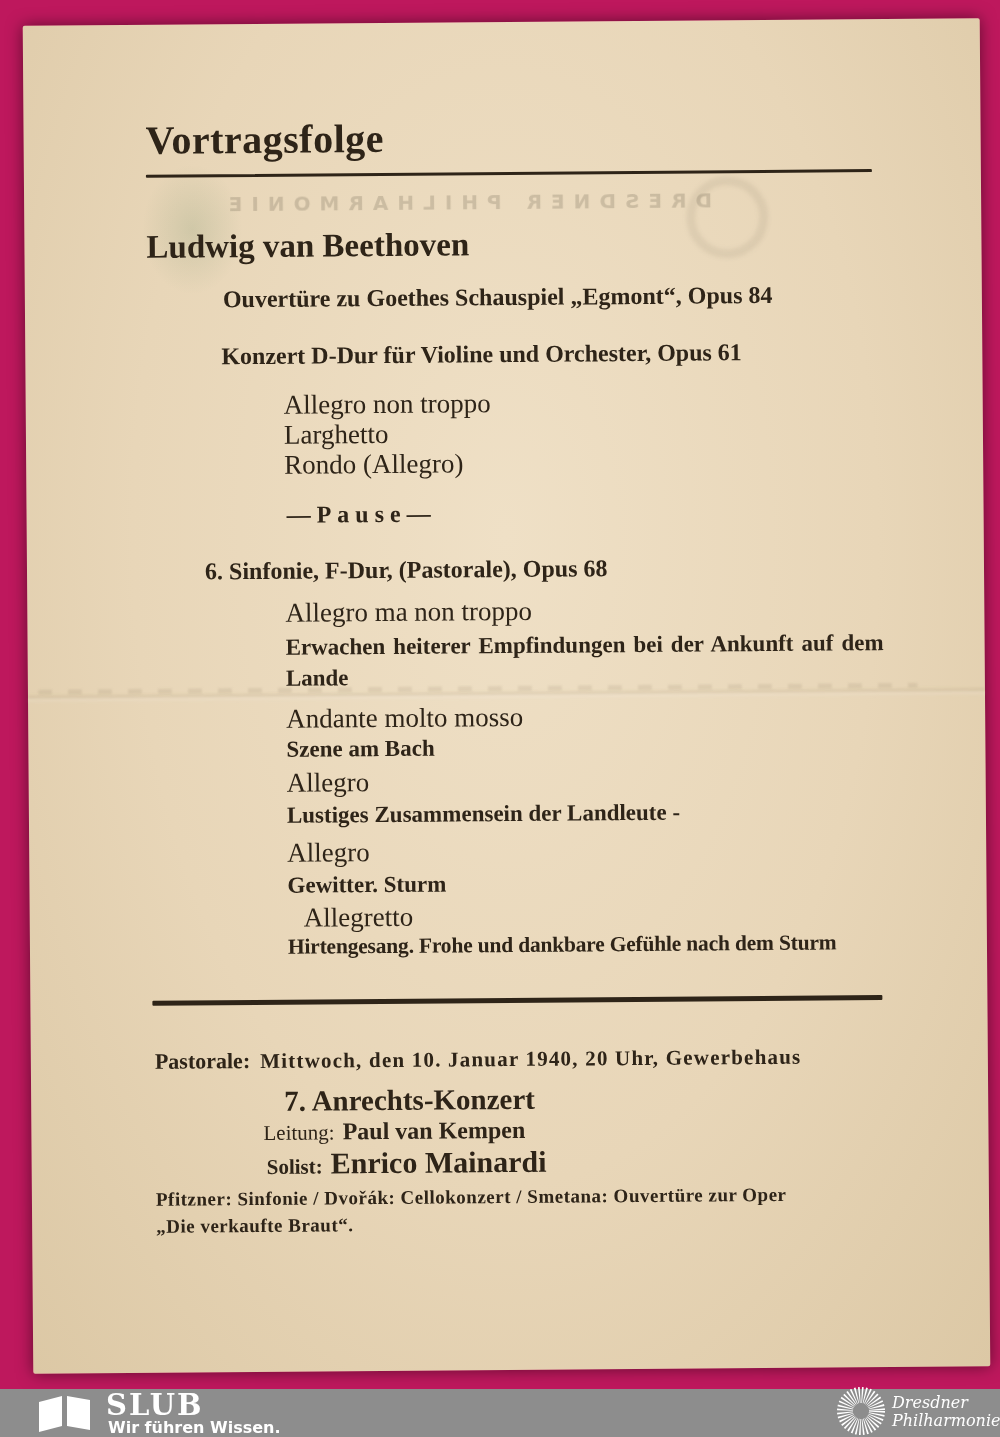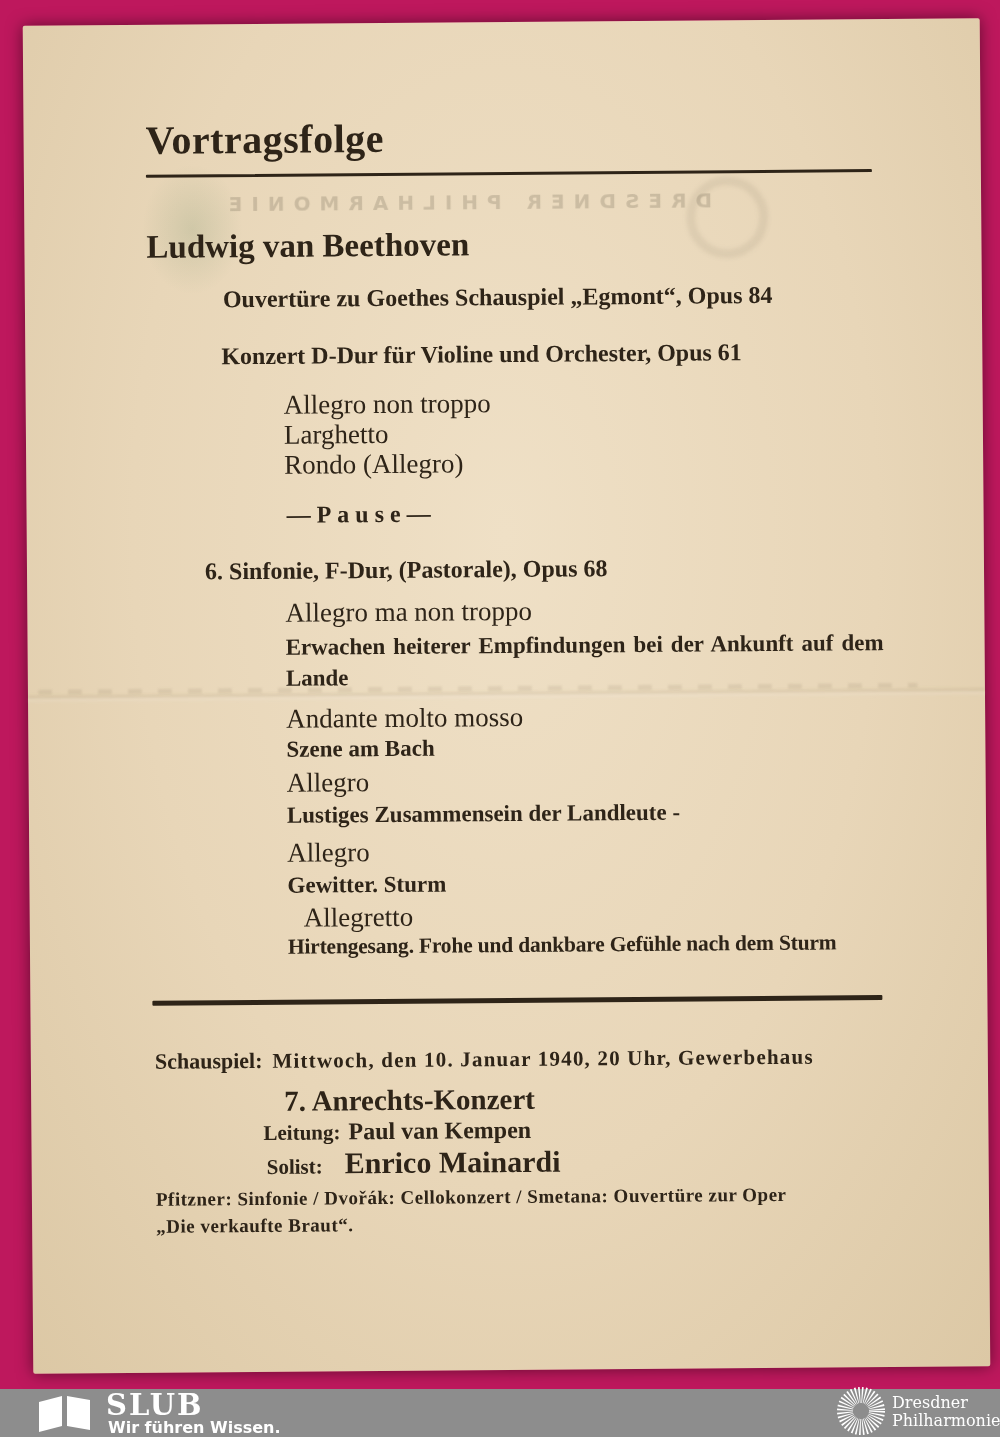--- a/index.html
+++ b/index.html
@@ -41,24 +41,24 @@
   .t2{left:258px;top:680px;} .d2{left:258px;top:710px;white-space:nowrap;}
   .t3{left:258px;top:744px;} .d3{left:258px;top:776px;white-space:nowrap;}
   .t4{left:258px;top:814px;} .d4{left:258px;top:846px;white-space:nowrap;}
   .t5{left:274px;top:879px;} .d5{left:258px;top:908px;font-size:21.5px;letter-spacing:-.2px;white-space:nowrap;}
   .rule-bottom{left:122px;top:976px;width:730px;height:5px;background:#2e2418;border-radius:1px;}
   .voranzeige{left:124px;top:1024px;font-size:21px;white-space:nowrap;}
   .voranzeige .lbl{position:static;font-weight:bold;font-size:22px;margin-right:10px;}
   .voranzeige .dt{position:static;font-weight:bold;letter-spacing:1.2px;}
   .concert{left:253px;top:1061px;font-size:29px;white-space:nowrap;}
   .leitung{left:232px;top:1095px;font-size:21px;white-space:nowrap;}
-  .leitung .lbl{position:static;font-weight:bold;margin-right:8px;}
+  .leitung .lbl{position:static;font-weight:normal;margin-right:8px;}
   .leitung .nm{position:static;font-weight:bold;font-size:24px;}
   .solist{left:235px;top:1123px;font-size:21px;white-space:nowrap;}
-  .solist .lbl{position:static;font-weight:bold;margin-right:22px;}
+  .solist .lbl{position:static;font-weight:bold;margin-right:8px;}
   .solist .nm{position:static;font-weight:bold;font-size:30px;}
   .prog1{left:124px;top:1164px;font-size:19px;font-weight:bold;letter-spacing:.5px;white-space:nowrap;}
   .prog2{left:124px;top:1191px;font-size:19px;font-weight:bold;letter-spacing:.5px;white-space:nowrap;}
   .crease{
     left:0;top:668px;width:100%;height:10px;
     background:linear-gradient(to bottom,rgba(120,95,60,0),rgba(120,95,60,.12) 35%,rgba(255,255,255,.14) 60%,rgba(120,95,60,0));
     filter:blur(1px);
   }
   .crease2{
     left:10px;top:664px;width:92%;height:5px;
@@ -67,21 +67,21 @@
   }
   
   .footer{
     position:absolute;left:0;top:1389px;width:1000px;height:48px;background:#8d8d8d;color:#fff;
   }
   .footer *{position:absolute;}
   .book-icon{left:36px;top:5px;}
   .slub-name{left:106px;top:-1px;font-family:"DejaVu Serif",serif;font-weight:bold;font-size:29px;letter-spacing:2px;}
   .slub-tag{left:108px;top:29px;font-family:"DejaVu Sans",sans-serif;font-weight:bold;font-size:16px;}
   .starburst{left:836px;top:-2px;}
-  .orch{left:892px;top:5px;font-family:"DejaVu Serif",serif;font-size:16px;line-height:18px;}
+  .orch{left:892px;top:5px;font-family:"DejaVu Serif",serif;font-size:16px;line-height:18px;font-style:italic;}
   .orch div{position:static;}
 </style>
 </head>
 <body>
 
 <div class="stage">
 
   <div class="paper">
 
     <div class="stamp"></div>
@@ -121,21 +121,21 @@
 
     <div class="tempo t5">Allegretto</div>
     <div class="desc d5">Hirtengesang. Frohe und dankbare Gefühle nach dem Sturm</div>
 
     <div class="crease"></div>
     <div class="crease2"></div>
 
     <div class="rule-bottom"></div>
 
     <div class="voranzeige">
-      <span class="lbl">Schauspiel:</span><span class="dt">Mittwoch, den 10. Januar 1940, 20 Uhr, Gewerbehaus</span>
+      <span class="lbl">Pastorale:</span><span class="dt">Mittwoch, den 10. Januar 1940, 20 Uhr, Gewerbehaus</span>
     </div>
 
     <div class="concert bl">7. Anrechts-Konzert</div>
 
     <div class="leitung">
       <span class="lbl">Leitung:</span><span class="nm">Paul van Kempen</span>
     </div>
 
     <div class="solist">
       <span class="lbl">Solist:</span><span class="nm">Enrico Mainardi</span>

